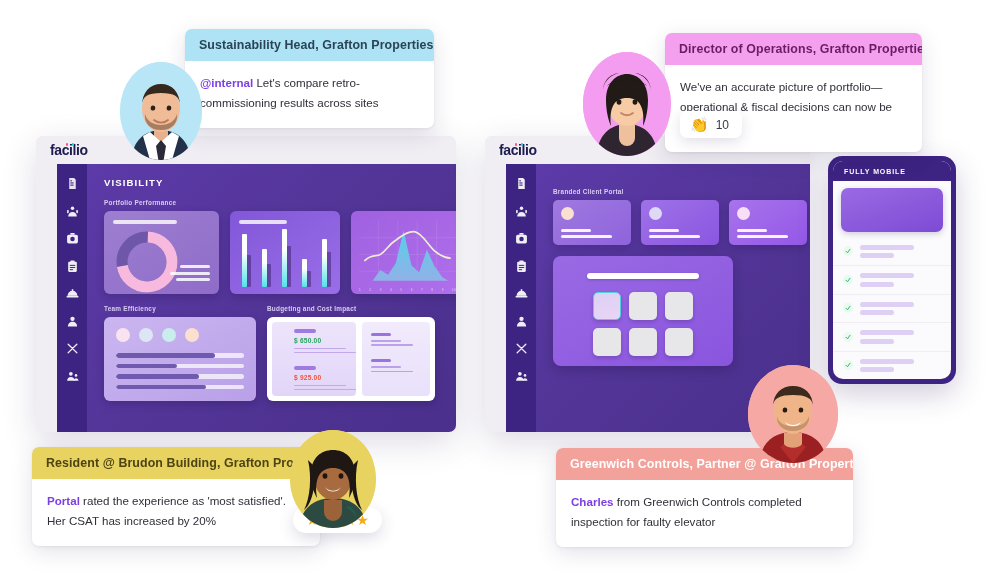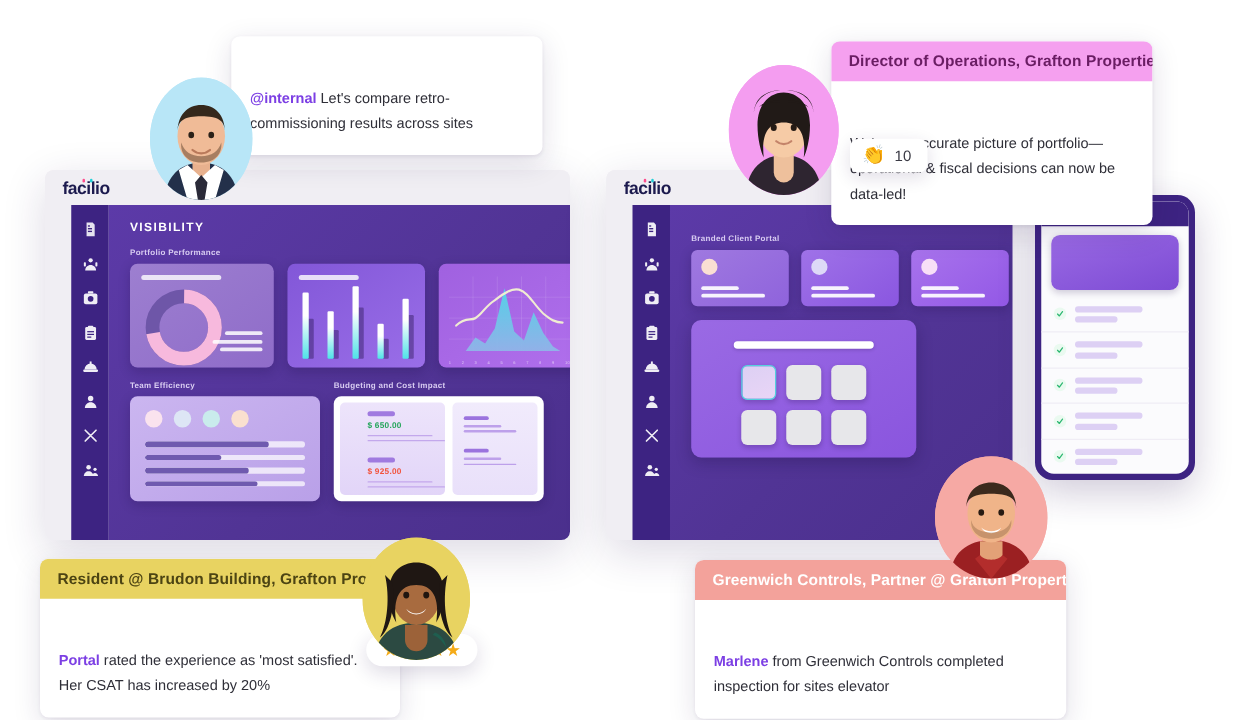--- a/index.html
+++ b/index.html
@@ -24,21 +24,20 @@
     font-weight: bold;
     letter-spacing: .1px;
     padding: 9px 14px 9px 14px;
     white-space: nowrap;
   }
   .callout-body {
     padding: 12px 15px 14px 15px;
     font-size: 11.6px;
     line-height: 1.75;
     color: #2f2f38;
-    margin-top: 28px;
   }
   .callout-body .hl { color: #7c3fe4; font-weight: bold; }
 
   
   .head-blue   { background: #ade3f5; color: #2b4455; }
   .head-pink   { background: #f5a0ef; color: #6a1d63; }
   .head-yellow { background: #e8d361; color: #4c4413; }
   .head-salmon { background: #f3a29b; color: #ffffff; }
 
   
@@ -667,20 +666,21 @@
           <span class="txt">
               <i class="a"></i>
               <i class="b"></i>
             </span>
         </div>
       </div>
     </div>
   </div>
 
   <div class="callout" style="left:185px; top:29px; width:249px;">
+    <div class="callout-head head-blue">Sustainability Head, Grafton Properties</div>
     <div class="callout-body">
       <span class="hl">@internal</span><span> Let's compare retro-commissioning results across sites</span>
     </div>
   </div>
 
   <div class="callout" style="left:665px; top:33px; width:257px;">
     <div class="callout-head head-pink">Director of Operations, Grafton Properties</div>
     <div class="callout-body">We've an accurate picture of portfolio— operational &amp; fiscal decisions can now be data-led!</div>
   </div>
   <div class="reaction" style="left:680px; top:111px;">
@@ -694,21 +694,21 @@
       <span class="hl">Portal</span><span> rated the experience as 'most satisfied'. Her CSAT has increased by 20%</span>
     </div>
   </div>
   <div class="stars" style="left:293px; top:507px;">
     <span>★★★★★</span>
   </div>
 
   <div class="callout" style="left:556px; top:448px; width:297px;">
     <div class="callout-head head-salmon">Greenwich Controls, Partner @ Grafton Properties</div>
     <div class="callout-body">
-      <span class="hl">Marlene</span><span> from Greenwich Controls completed inspection for sites elevator</span>
+      <span class="hl">Charles</span><span> from Greenwich Controls completed inspection for faulty elevator</span>
     </div>
   </div>
 
   <div class="avatar" style="left:120px; top:62px; width:82px; height:98px; background:#b8e6f7;">
     <svg class="face" viewBox="0 0 82 98">
       <rect width="82" height="98" fill="#b8e6f7"></rect>
       <g>
         <path d="M12 98c0-19 13-30 29-30s29 11 29 30z" fill="#23304a"></path>
         <path d="M34 68h14v14a7 7 0 0 1-14 0z" fill="#e8b18e"></path>
         <path d="M30 70l11 10 11-10 7 4-7 24H30l-7-24z" fill="#ffffff"></path>

